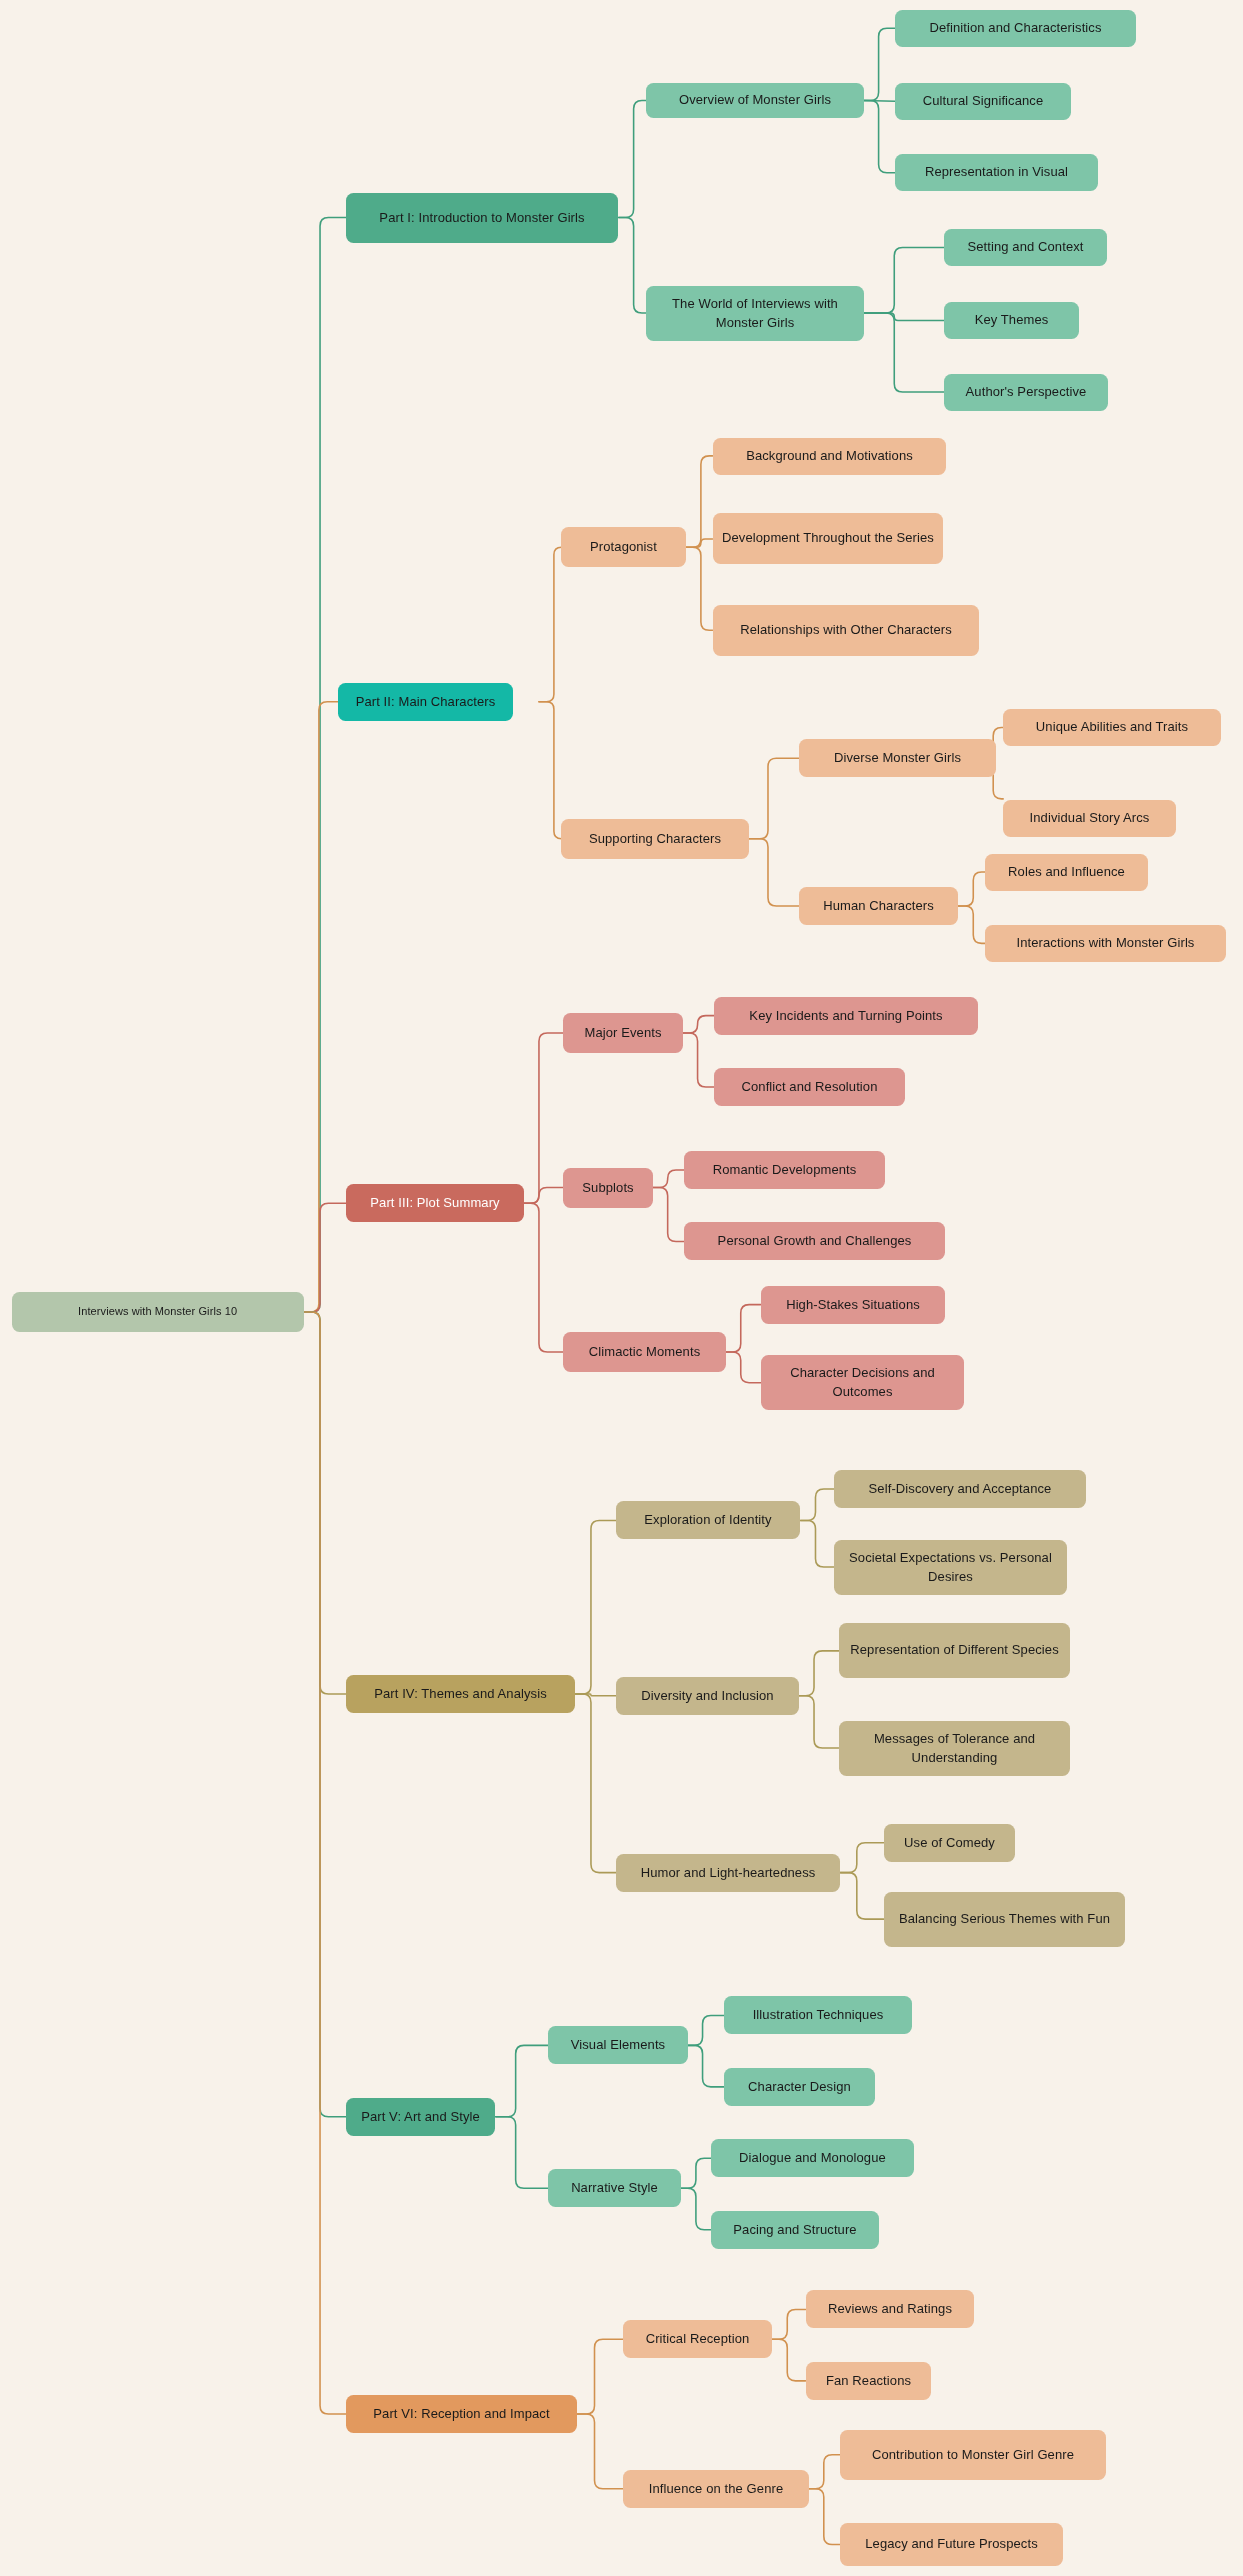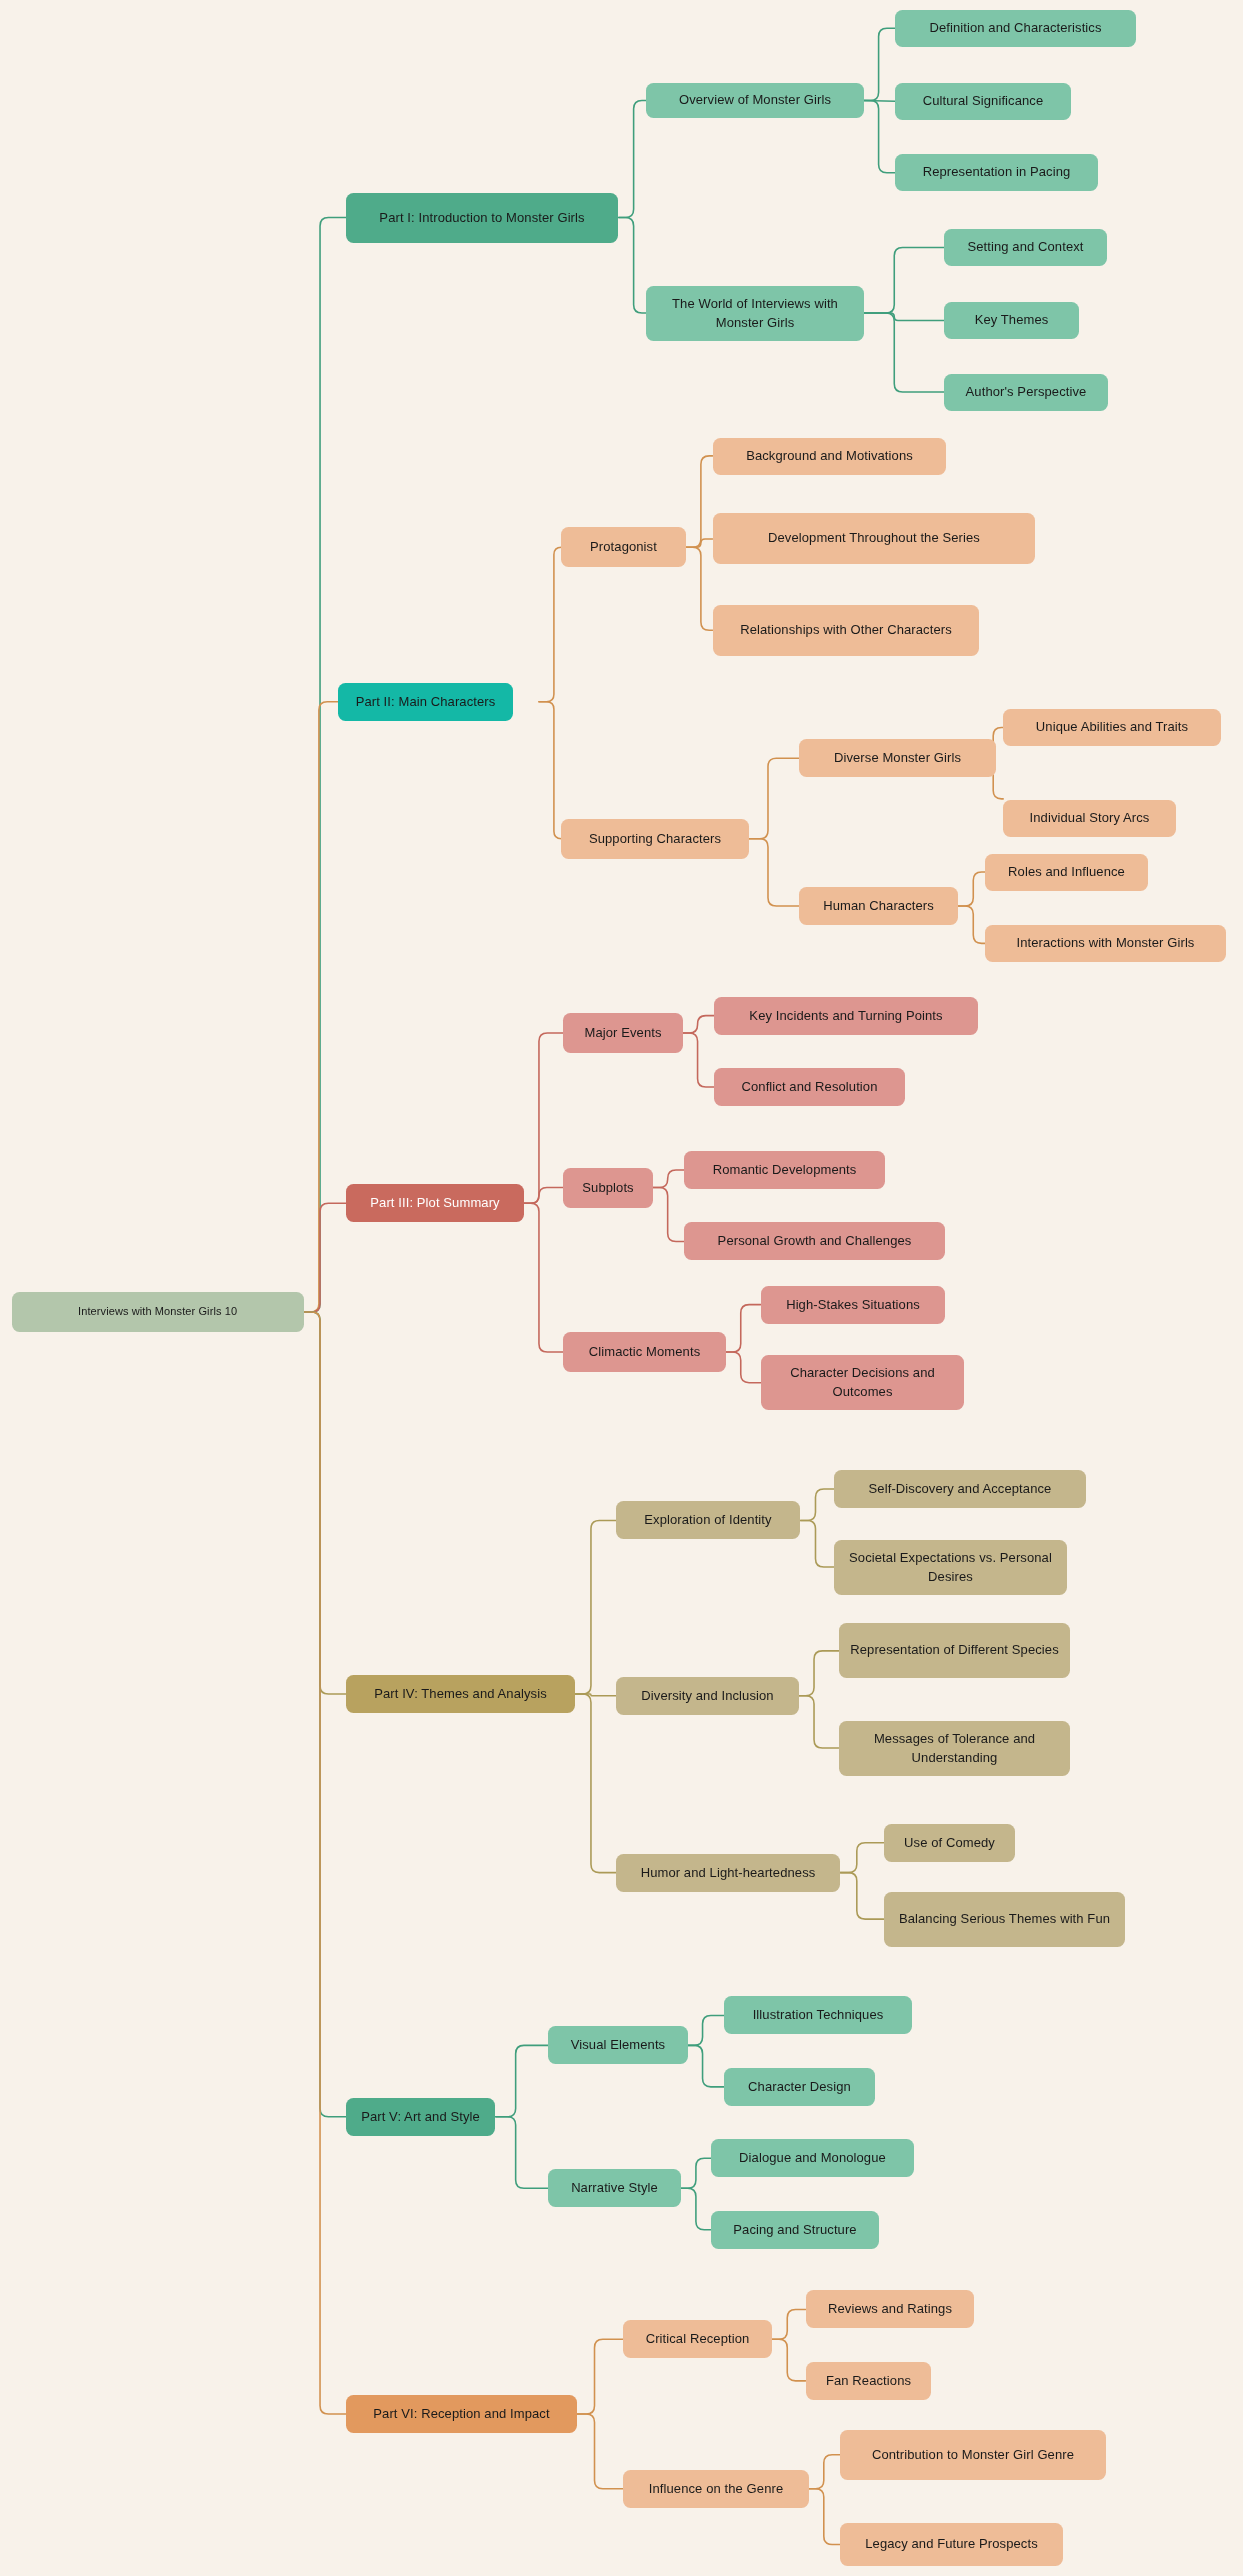--- a/index.html
+++ b/index.html
@@ -109,29 +109,29 @@
       <path d="M 695 2907 L 705.9 2907 Q 715.9 2907 715.9 2917 L 715.9 2987 Q 715.9 2997 725.9 2997 L 750 2997" fill="none" stroke="#d1914f" stroke-width="1.9" stroke-linecap="round"></path>
       <path d="M 974 2997 L 982 2997 Q 992 2997 992 2987 L 992 2966 Q 992 2956 1002 2956 L 1012 2956" fill="none" stroke="#d1914f" stroke-width="1.9" stroke-linecap="round"></path>
       <path d="M 974 2997 L 982 2997 Q 992 2997 992 3007 L 992 3054 Q 992 3064 1002 3064 L 1012 3064" fill="none" stroke="#d1914f" stroke-width="1.9" stroke-linecap="round"></path>
     </svg>
   <div id="node-layer">
       <div class="node root" style="left: 11.6px; top: 1292px; width: 292px; height: 40px; background: rgb(179, 198, 171);"><span>Interviews with Monster Girls 10</span></div>
       <div class="node lvl1" style="left: 346px; top: 193px; width: 272px; height: 50px; background: rgb(79, 171, 138);"><span>Part I: Introduction to Monster Girls</span></div>
       <div class="node" style="left: 646px; top: 83px; width: 218px; height: 35px; background: rgb(126, 197, 168);"><span>Overview of Monster Girls</span></div>
       <div class="node" style="left: 895px; top: 10px; width: 241px; height: 37px; background: rgb(126, 197, 168);"><span>Definition and Characteristics</span></div>
       <div class="node" style="left: 895px; top: 83px; width: 176px; height: 37px; background: rgb(126, 197, 168);"><span>Cultural Significance</span></div>
-      <div class="node" style="left: 895px; top: 154px; width: 203px; height: 37px; background: rgb(126, 197, 168);"><span>Representation in Pacing</span></div>
+      <div class="node" style="left: 895px; top: 154px; width: 203px; height: 37px; background: rgb(126, 197, 168);"><span>Representation in Visual</span></div>
       <div class="node" style="left: 646px; top: 286px; width: 218px; height: 55px; background: rgb(126, 197, 168);"><span>The World of Interviews with Monster Girls</span></div>
       <div class="node" style="left: 944px; top: 229px; width: 163px; height: 37px; background: rgb(126, 197, 168);"><span>Setting and Context</span></div>
       <div class="node" style="left: 944px; top: 302px; width: 135px; height: 37px; background: rgb(126, 197, 168);"><span>Key Themes</span></div>
       <div class="node" style="left: 944px; top: 374px; width: 164px; height: 37px; background: rgb(126, 197, 168);"><span>Author's Perspective</span></div>
       <div class="node lvl1" style="left: 338px; top: 683px; width: 175px; height: 38px; background: #14b8a6;"><span>Part II: Main Characters</span></div>
       <div class="node" style="left: 561px; top: 527px; width: 125px; height: 40px; background: rgb(238, 188, 151);"><span>Protagonist</span></div>
       <div class="node" style="left: 713px; top: 438px; width: 233px; height: 37px; background: rgb(238, 188, 151);"><span>Background and Motivations</span></div>
-      <div class="node" style="left: 713px; top: 513px; width: 322px; height: 51px; background: rgb(238, 188, 151);"><span>Development Throughout the Series</span></div>
+      <div class="node" style="left: 713px; top: 513px; width: 230px; height: 51px; background: rgb(238, 188, 151);"><span>Development Throughout the Series</span></div>
       <div class="node" style="left: 713px; top: 605px; width: 266px; height: 51px; background: rgb(238, 188, 151);"><span>Relationships with Other Characters</span></div>
       <div class="node" style="left: 561px; top: 819px; width: 188px; height: 40px; background: rgb(238, 188, 151);"><span>Supporting Characters</span></div>
       <div class="node" style="left: 799px; top: 739px; width: 197px; height: 38px; background: rgb(238, 188, 151);"><span>Diverse Monster Girls</span></div>
       <div class="node" style="left: 1003px; top: 709px; width: 218px; height: 37px; background: rgb(238, 188, 151);"><span>Unique Abilities and Traits</span></div>
       <div class="node" style="left: 1003px; top: 781px; width: 173px; height: 37px; background: rgb(238, 188, 151); margin-top: 19px;"><span>Individual Story Arcs</span></div>
       <div class="node" style="left: 799px; top: 887px; width: 159px; height: 38px; background: rgb(238, 188, 151);"><span>Human Characters</span></div>
       <div class="node" style="left: 985px; top: 854px; width: 163px; height: 37px; background: rgb(238, 188, 151);"><span>Roles and Influence</span></div>
       <div class="node" style="left: 985px; top: 925px; width: 241px; height: 37px; background: rgb(238, 188, 151);"><span>Interactions with Monster Girls</span></div>
       <div class="node lvl1 white-text" style="left: 346px; top: 1184px; width: 178px; height: 38px; background: rgb(201, 106, 94);"><span>Part III: Plot Summary</span></div>
       <div class="node" style="left: 563px; top: 1013px; width: 120px; height: 40px; background: rgb(221, 150, 144);"><span>Major Events</span></div>

